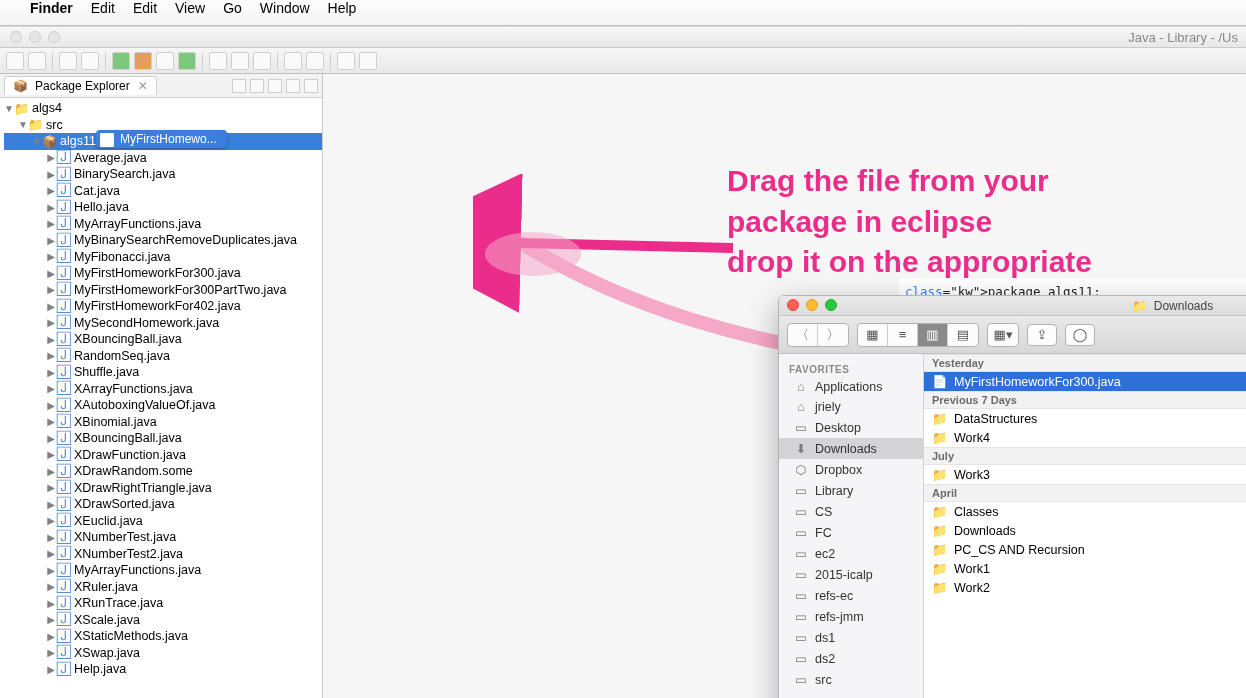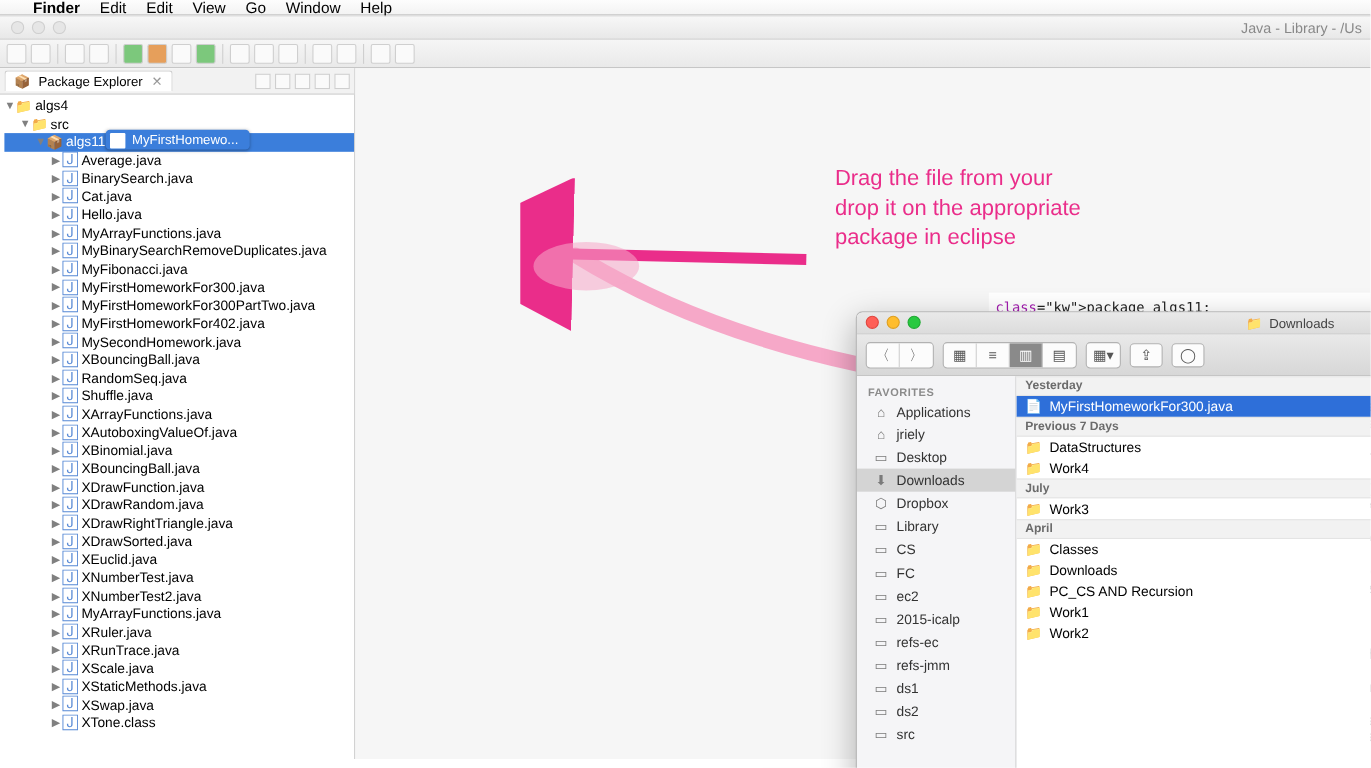--- a/index.html
+++ b/index.html
@@ -7,25 +7,25 @@
     font-family: -apple-system, "Helvetica Neue", Arial, sans-serif;
     font-size: 13px;
     background: #fff;
     width: 1246px;
     height: 698px;
     overflow: hidden;
     position: relative;
   }
   
   .mac-menu {
-    height: 14px;
+    height: 26px;
     background: linear-gradient(#fdfdfd,#f3f3f3);
     border-bottom: 1px solid #bfbfbf;
     display: flex;
-    align-items: center;
+    align-items: flex-start;
     padding: 0 12px;
     gap: 18px;
     font-size: 14px;
   }
   .apple-logo { font-size: 15px; }
   .mac-menu .bold { font-weight: 600; }
   
   .eclipse-title {
     height: 22px;
     background: linear-gradient(#f7f7f7,#e8e8e8);
@@ -106,25 +106,25 @@
   
   .editor-area { flex:1; position:relative; background:#f6f6f6;}
   .code-pane {
     position:absolute; left:576px; top:204px; right:0; bottom:0;
     background:#fff;
     font-family: Menlo, Consolas, monospace;
     font-size:12.5px; color:#222;
     white-space:pre; padding:6px 6px;
     overflow:hidden;
   }
-  .kw { color:#a21caf; }
+  .kw { color:#3b82f6; }
   
   .anno {
-    position:absolute; left:436px; top:87px;
-    color:#ea2d8a; font-weight:400; font-size:20px;
+    position:absolute; left:404px; top:87px;
+    color:#ea2d8a; font-weight:700; font-size:30px;
     line-height:1.35;
   }
   .arrow-svg { position:absolute; left:150px; top:100px; pointer-events:none; }
   .pink-blob { position:absolute; left:160px; top:155px; width:120px; height:60px; pointer-events:none;}
   
   .finder {
     position:absolute; left:455px; top:221px;
     width: 790px; height: 477px;
     background:#fff;
     border:1px solid #b6b6b6;
@@ -344,21 +344,21 @@
           <span>XBouncingBall.java</span>
         </div>
         <div class="tree-row indent-3">
           <span class="chev">▶</span>
           <span class="ficon java">🄹</span>
           <span>XDrawFunction.java</span>
         </div>
         <div class="tree-row indent-3">
           <span class="chev">▶</span>
           <span class="ficon java">🄹</span>
-          <span>XDrawRandom.java</span>
+          <span>XDrawRandom.some</span>
         </div>
         <div class="tree-row indent-3">
           <span class="chev">▶</span>
           <span class="ficon java">🄹</span>
           <span>XDrawRightTriangle.java</span>
         </div>
         <div class="tree-row indent-3">
           <span class="chev">▶</span>
           <span class="ficon java">🄹</span>
           <span>XDrawSorted.java</span>
@@ -404,31 +404,31 @@
           <span>XStaticMethods.java</span>
         </div>
         <div class="tree-row indent-3">
           <span class="chev">▶</span>
           <span class="ficon java">🄹</span>
           <span>XSwap.java</span>
         </div>
         <div class="tree-row indent-3">
           <span class="chev">▶</span>
           <span class="ficon java">🄹</span>
-          <span>XTone.class</span>
+          <span>Help.java</span>
         </div>
       </div>
   </div>
 
   <div class="editor-area">
 
     <div class="anno">
       <div>Drag the file from your</div>
+      <div>package in eclipse</div>
       <div>drop it on the appropriate</div>
-      <div>package in eclipse</div>
     </div>
 
     <svg class="arrow-svg" width="710" height="220">
       <defs>
         <marker id="ah" markerWidth="20" markerHeight="20" refX="4" refY="7" orient="auto">
           <polygon points="0,0 14,7 0,14" fill="#ea2d8a"></polygon>
         </marker>
       </defs>
       <path d="M 680 175 C 560 210, 260 200, 50 70" stroke="#f6a8c8" stroke-width="14" fill="none" stroke-linecap="round"></path>
       <path d="M 260 74 L 8 68" stroke="#ea2d8a" stroke-width="10" fill="none" marker-end="url(#ah)"></path>

